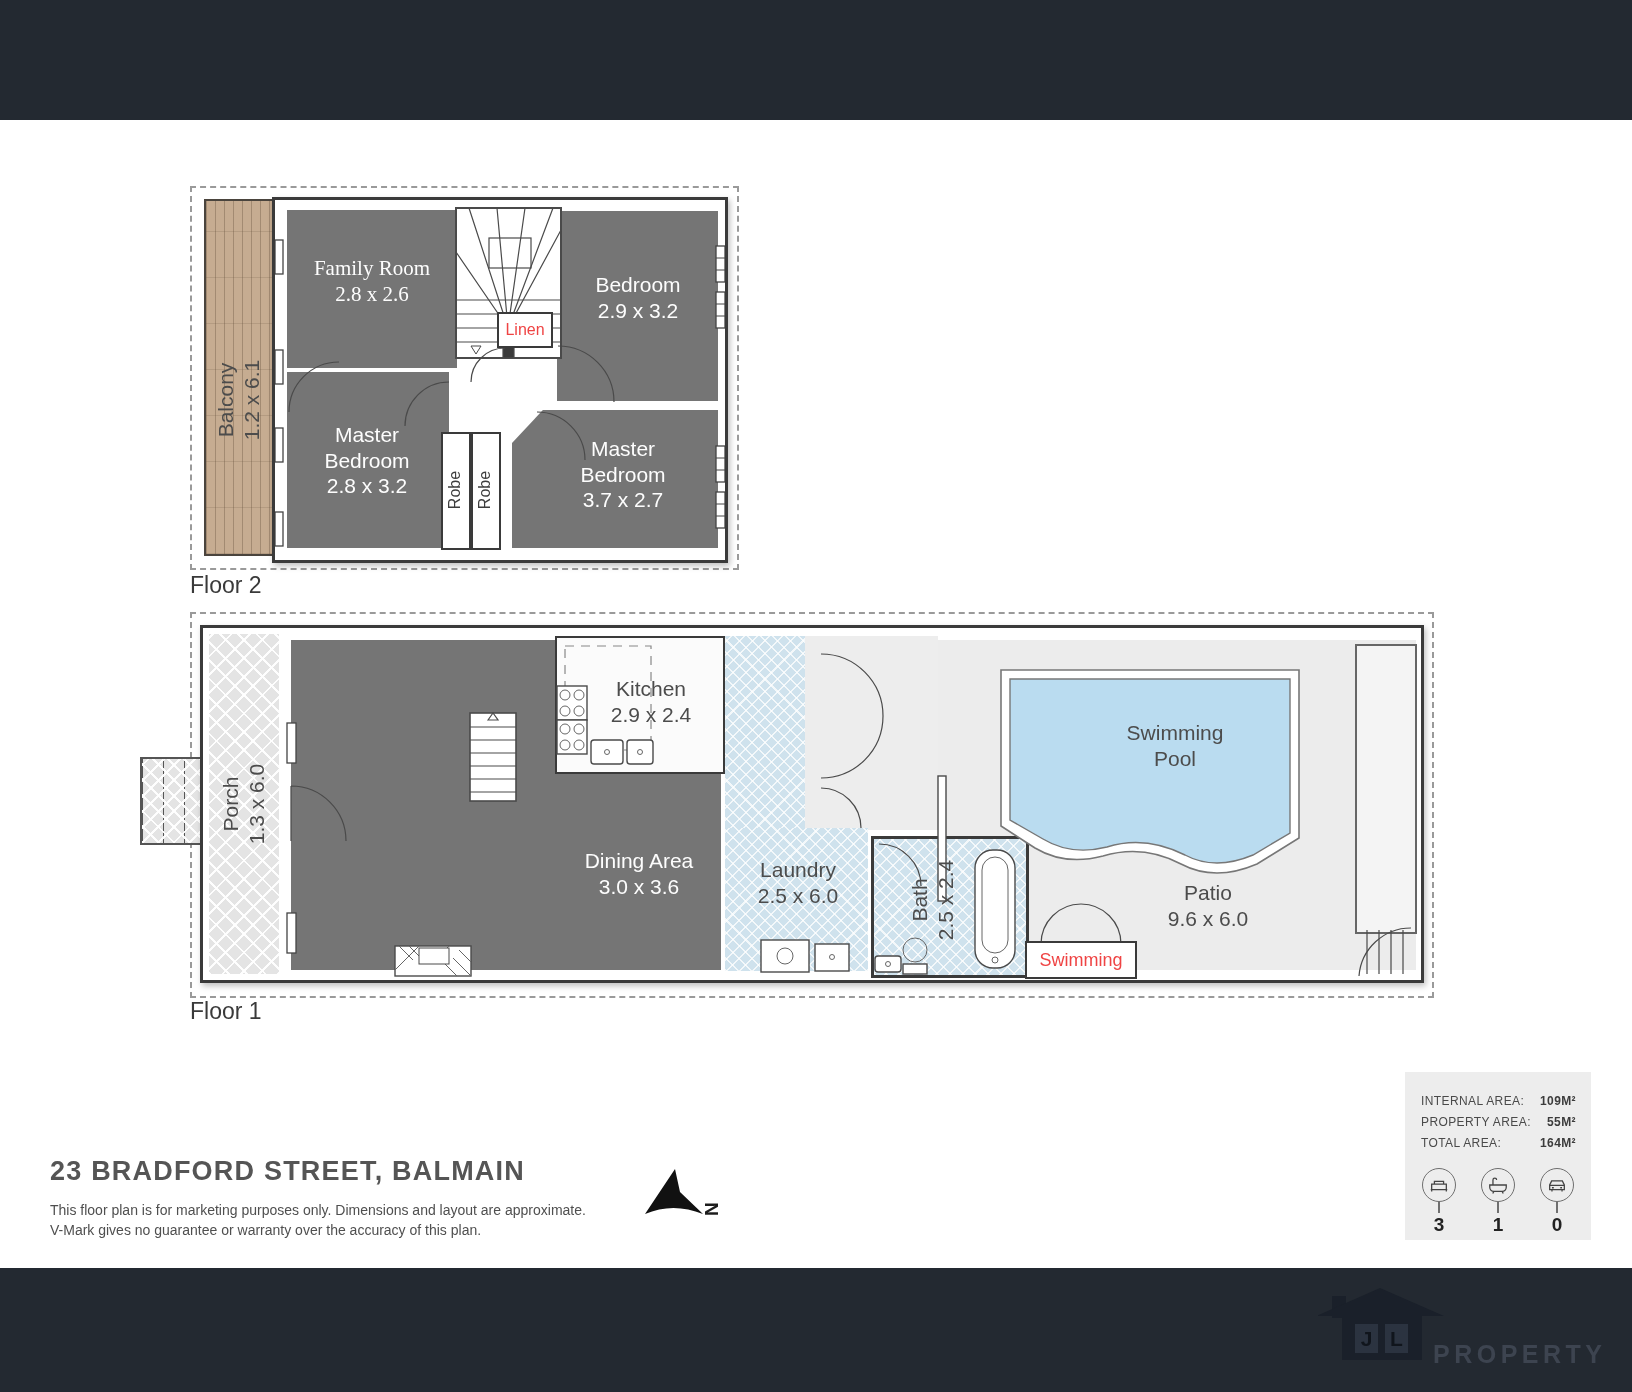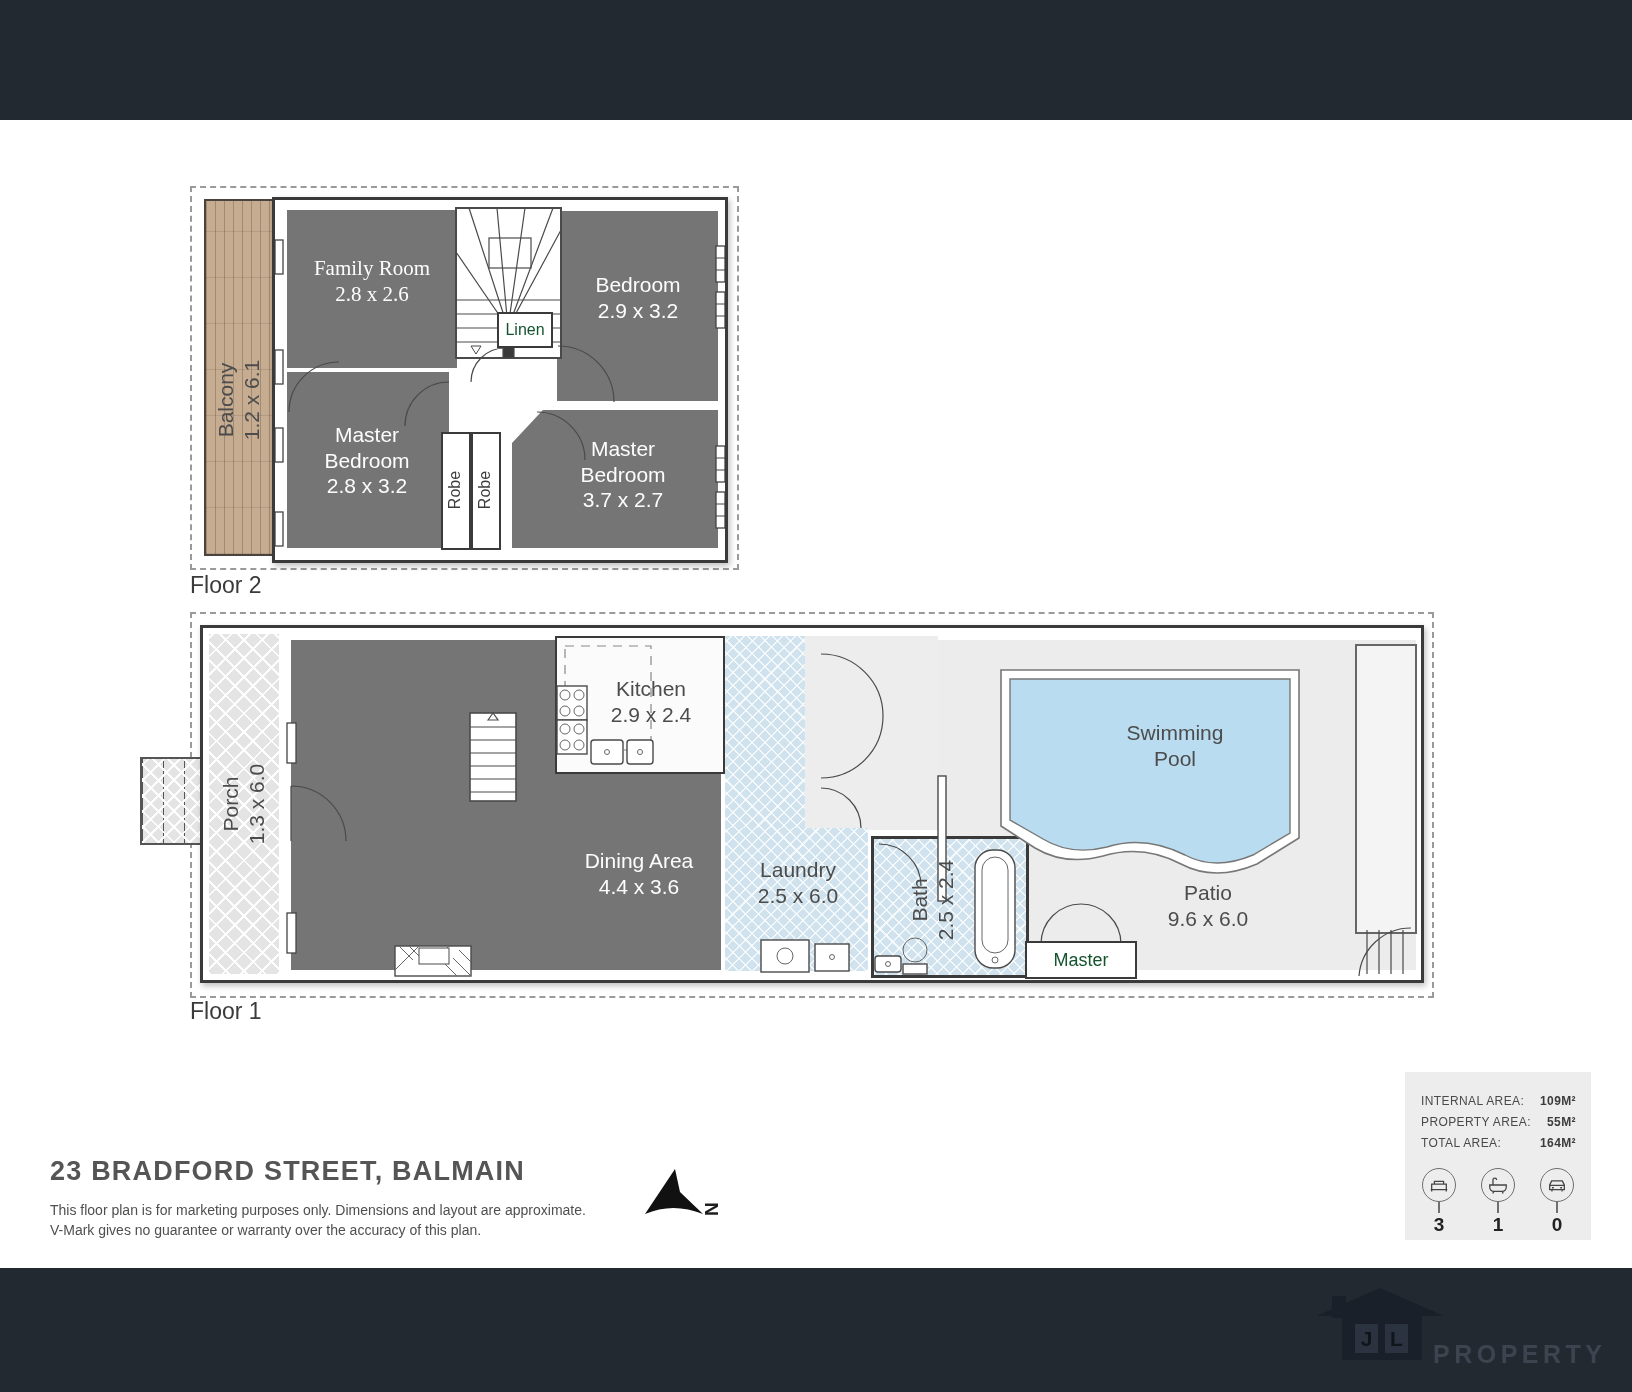--- a/index.html
+++ b/index.html
@@ -23,21 +23,21 @@
   .wood{position:absolute;background-color:#c6ac91;border:2px solid #4a443d;
        background-image:repeating-linear-gradient(90deg,rgba(96,76,56,.35) 0 1px,transparent 1px 9px),
                         repeating-linear-gradient(0deg,rgba(96,76,56,.18) 0 1px,transparent 1px 46px);}
   .closet{position:absolute;background:#fff;border:2.5px solid #3a3a3a;}
 
   .room-label{position:absolute;transform:translate(-50%,-50%);text-align:center;color:#fdfdfd;
               font-size:21px;line-height:1.22;white-space:pre-line;}
   .room-label.dark{color:#4c4c4c;}
   .room-label.rot{transform:translate(-50%,-50%) rotate(-90deg);}
   .room-label .nm{display:block;}
-  .boxed-label{position:absolute;background:#fff;border:2.5px solid #3a3a3a;color:#14532d;
+  .boxed-label{position:absolute;background:#fff;border:2.5px solid #3a3a3a;color:#ef4444;
                display:flex;align-items:center;justify-content:center;font-size:17px;}
   .rot-small{position:absolute;transform:translate(-50%,-50%) rotate(-90deg);color:#3d3d3d;
              font-size:16px;white-space:nowrap;}
 
   .floor-label{position:absolute;font-size:23px;color:#3a3a3a;}
   .svg-overlay{position:absolute;left:0;top:0;pointer-events:none;}
 
   .title{position:absolute;left:50px;top:1156px;font-size:27px;letter-spacing:1.2px;
          color:#555;font-weight:600;}
   .disclaimer{position:absolute;left:50px;top:1200px;font-size:14px;color:#4f4f4f;line-height:1.45;}
@@ -197,27 +197,27 @@
       </g>
       <rect x="216" y="320" width="30" height="16" fill="#ffffff" stroke="#4a4a4a"></rect>
       <g fill="#ffffff" stroke="#444" stroke-width="1.3">
         <rect x="84" y="95" width="9" height="40"></rect>
           <rect x="84" y="285" width="9" height="40"></rect>
       </g>
     </svg>
 
     <div class="room-label dark rot" style="left:41px;top:176px;"><span class="nm">Porch</span><span class="nm">1.3 x 6.0</span></div>
     <div class="room-label dark" style="left:448px;top:74px;width:150px;"><span class="nm">Kitchen</span><span class="nm">2.9 x 2.4</span></div>
-    <div class="room-label" style="left:436px;top:246px;width:180px;"><span class="nm">Dining Area</span><span class="nm">4.4 x 3.6</span></div>
+    <div class="room-label" style="left:436px;top:246px;width:180px;"><span class="nm">Dining Area</span><span class="nm">3.0 x 3.6</span></div>
     <div class="room-label dark" style="left:595px;top:255px;width:140px;"><span class="nm">Laundry</span><span class="nm">2.5 x 6.0</span></div>
     <div class="room-label dark rot" style="left:730px;top:272px;"><span class="nm">Bath</span><span class="nm">2.5 x 2.4</span></div>
     <div class="room-label dark" style="left:972px;top:118px;width:130px;"><span>Swimming Pool</span></div>
     <div class="room-label dark" style="left:1005px;top:278px;width:160px;"><span class="nm">Patio</span><span class="nm">9.6 x 6.0</span></div>
     <div class="boxed-label" style="left:822px;top:313px;width:108px;height:34px;font-size:18px;">
-        <span>Master</span>
+        <span>Swimming</span>
       </div>
   </div>
 
   <div class="floor-label" style="left:190px;top:998px;">Floor 1</div>
 
   <div class="title">23 BRADFORD STREET, BALMAIN</div>
   <div class="disclaimer">
     <div>This floor plan is for marketing purposes only. Dimensions and layout are approximate.</div>
     <div>V-Mark gives no guarantee or warranty over the accuracy of this plan.</div>
   </div>

